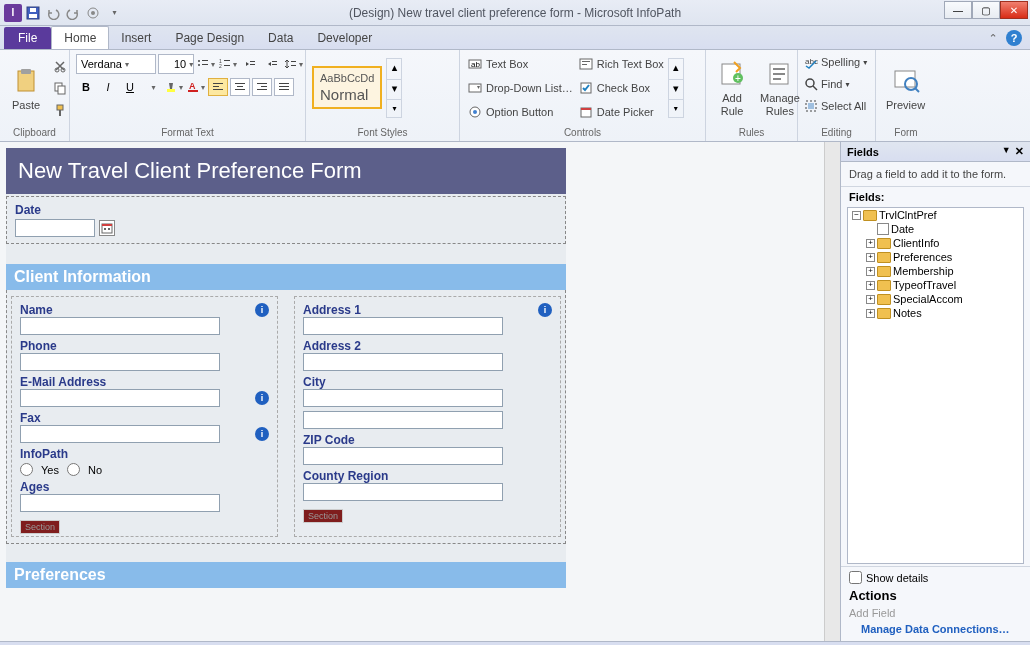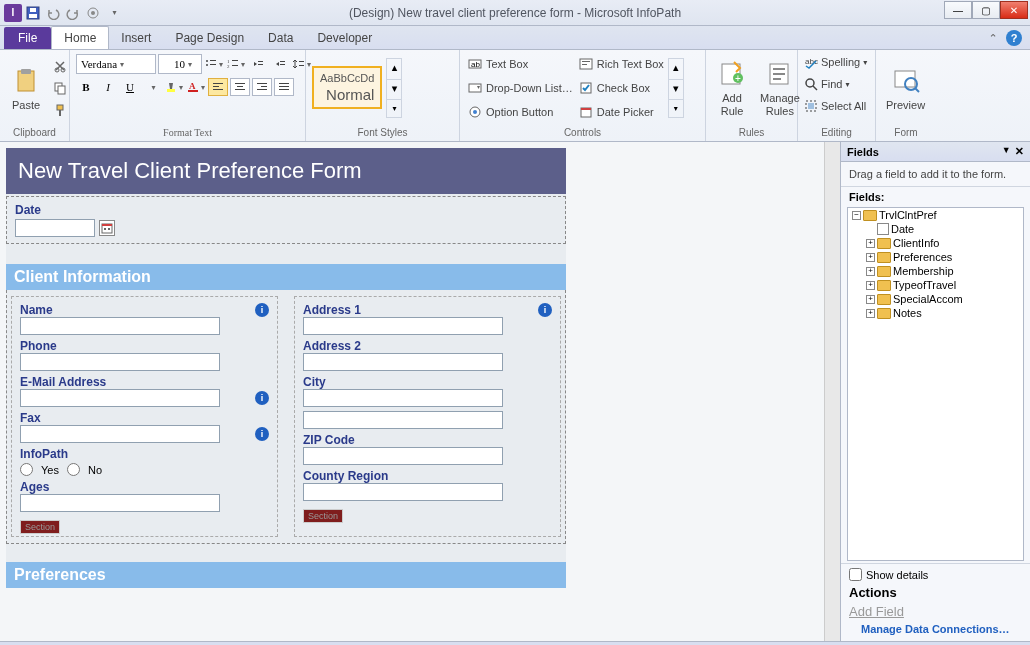--- a/index.html
+++ b/index.html
@@ -29,25 +29,25 @@
 .group-body { flex: 1; display: flex; align-items: center; padding: 2px 6px; gap: 4px; }
 .group-label { text-align: center; font-size: 10px; color: #666; padding: 2px 0 3px; }
 .gcol { display: flex; flex-direction: column; gap: 2px; align-items: center; }
 .grow { display: flex; gap: 2px; align-items: center; }
 .btn-big { display: flex; flex-direction: column; align-items: center; gap: 2px; padding: 2px 4px; }
 .btn-big .ico { width: 32px; height: 32px; display: flex; align-items: center; justify-content: center; }
 .btn-big .lbl { font-size: 11px; color: #444; }
 .sm-btn { width: 20px; height: 20px; border: 1px solid transparent; display: flex; align-items: center; justify-content: center; }
 .font-sel { height: 20px; border: 1px solid #b0b8c8; background: #fff; padding: 0 4px; font-size: 11px; display: flex; align-items: center; }
 .font-sel.wide { width: 80px; }
-.font-sel.narrow { width: 44px; padding-left: 15px; }
+.font-sel.narrow { width: 36px; padding-left: 15px; }
 .dd-arr::after { content: "▾"; font-size: 8px; margin-left: 3px; color: #666; }
 .align-btn { width: 20px; height: 18px; border: 1px solid #b0b8c8; background: #fff; display: flex; align-items: center; justify-content: center; }
 .align-btn.active { background: #fde8a0; border-color: #e0b040; }
-.style-box { border: 1px solid #cdd4e0; padding: 4px 6px; text-align: right; background: #fff; }
+.style-box { border: 1px solid #cdd4e0; padding: 4px 6px; text-align: left; background: #fff; }
 .style-box.selected { border: 2px solid #f0b020; background: #fdf4e0; }
 .style-box .preview { font-size: 11px; color: #555; }
 .style-box .preview.lg { font-size: 20px; font-weight: bold; color: #222; }
 .style-box .name { font-size: 15px; color: #555; margin-top: 2px; }
 .ctrl-item { display: flex; align-items: center; gap: 4px; font-size: 11px; color: #444; height: 22px; padding: 0 2px; }
 .ctrl-item .ci { width: 14px; height: 14px; }
 .edit-item { display: flex; align-items: center; gap: 3px; font-size: 11px; color: #444; height: 20px; }
 
 
 .main { display: flex; height: calc(645px - 26px - 24px - 92px - 4px); }
@@ -80,21 +80,21 @@
 .tree { flex: 1; background: #fff; border: 1px solid #b0b8c8; margin: 2px 6px; overflow: auto; font-size: 11px; }
 .tree-item { display: flex; align-items: center; gap: 2px; padding: 1px 2px; }
 .tree-item.l1 { padding-left: 4px; }
 .tree-item.l2 { padding-left: 18px; }
 .expander { width: 9px; height: 9px; border: 1px solid #888; display: flex; align-items: center; justify-content: center; font-size: 8px; line-height: 1; background: #fff; }
 .folder-ico { width: 14px; height: 11px; background: #f0c050; border: 1px solid #c09020; border-radius: 1px; }
 .field-ico { width: 12px; height: 12px; border: 1px solid #888; background: #fff; }
 .pane-footer { padding: 4px 8px; border-top: 1px solid #d0d6e0; }
 .chk-row { display: flex; align-items: center; gap: 4px; font-size: 11px; margin-bottom: 4px; }
 .actions-hdr { font-weight: bold; font-size: 13px; margin: 2px 0; }
-.link-disabled { color: #999; font-size: 13px; padding: 2px 0; text-decoration: underline; }
+.link-disabled { color: #999; font-size: 11px; padding: 2px 0; }
 .link { color: #2060c0; font-size: 11px; padding: 2px 12px; font-weight: bold; }
 
 .statusbar { height: 4px; background: #d8def0; border-top: 1px solid #b0b8c8; }
 
 svg { display: block; }
 </style>
 </head>
 <body>
 
 <div class="titlebar">
@@ -179,21 +179,21 @@
             <svg width="14" height="14">
               <rect x="4" y="2" width="6" height="5" fill="#f0c050" stroke="#666"></rect>
               <rect x="6" y="7" width="2" height="6" fill="#666"></rect>
             </svg>
           </div>
       </div>
     </div>
     <div class="group-label">Clipboard</div>
   </div>
 
-  <div class="group" style="width:236px;font-family:Liberation Serif, serif;">
+  <div class="group" style="width:236px;">
     <div class="group-body" style="flex-direction:column;align-items:flex-start;gap:3px;padding-top:4px;">
       <div class="grow">
         <div class="font-sel wide dd-arr">Verdana</div>
         <div class="font-sel narrow dd-arr">10</div>
         <div class="sm-btn dd-arr">
             <svg width="12" height="12">
               <circle cx="2" cy="3" r="1" fill="#444"></circle>
               <rect x="5" y="2" width="6" height="1" fill="#444"></rect>
               <circle cx="2" cy="7" r="1" fill="#444"></circle>
               <rect x="5" y="6" width="6" height="1" fill="#444"></rect>

